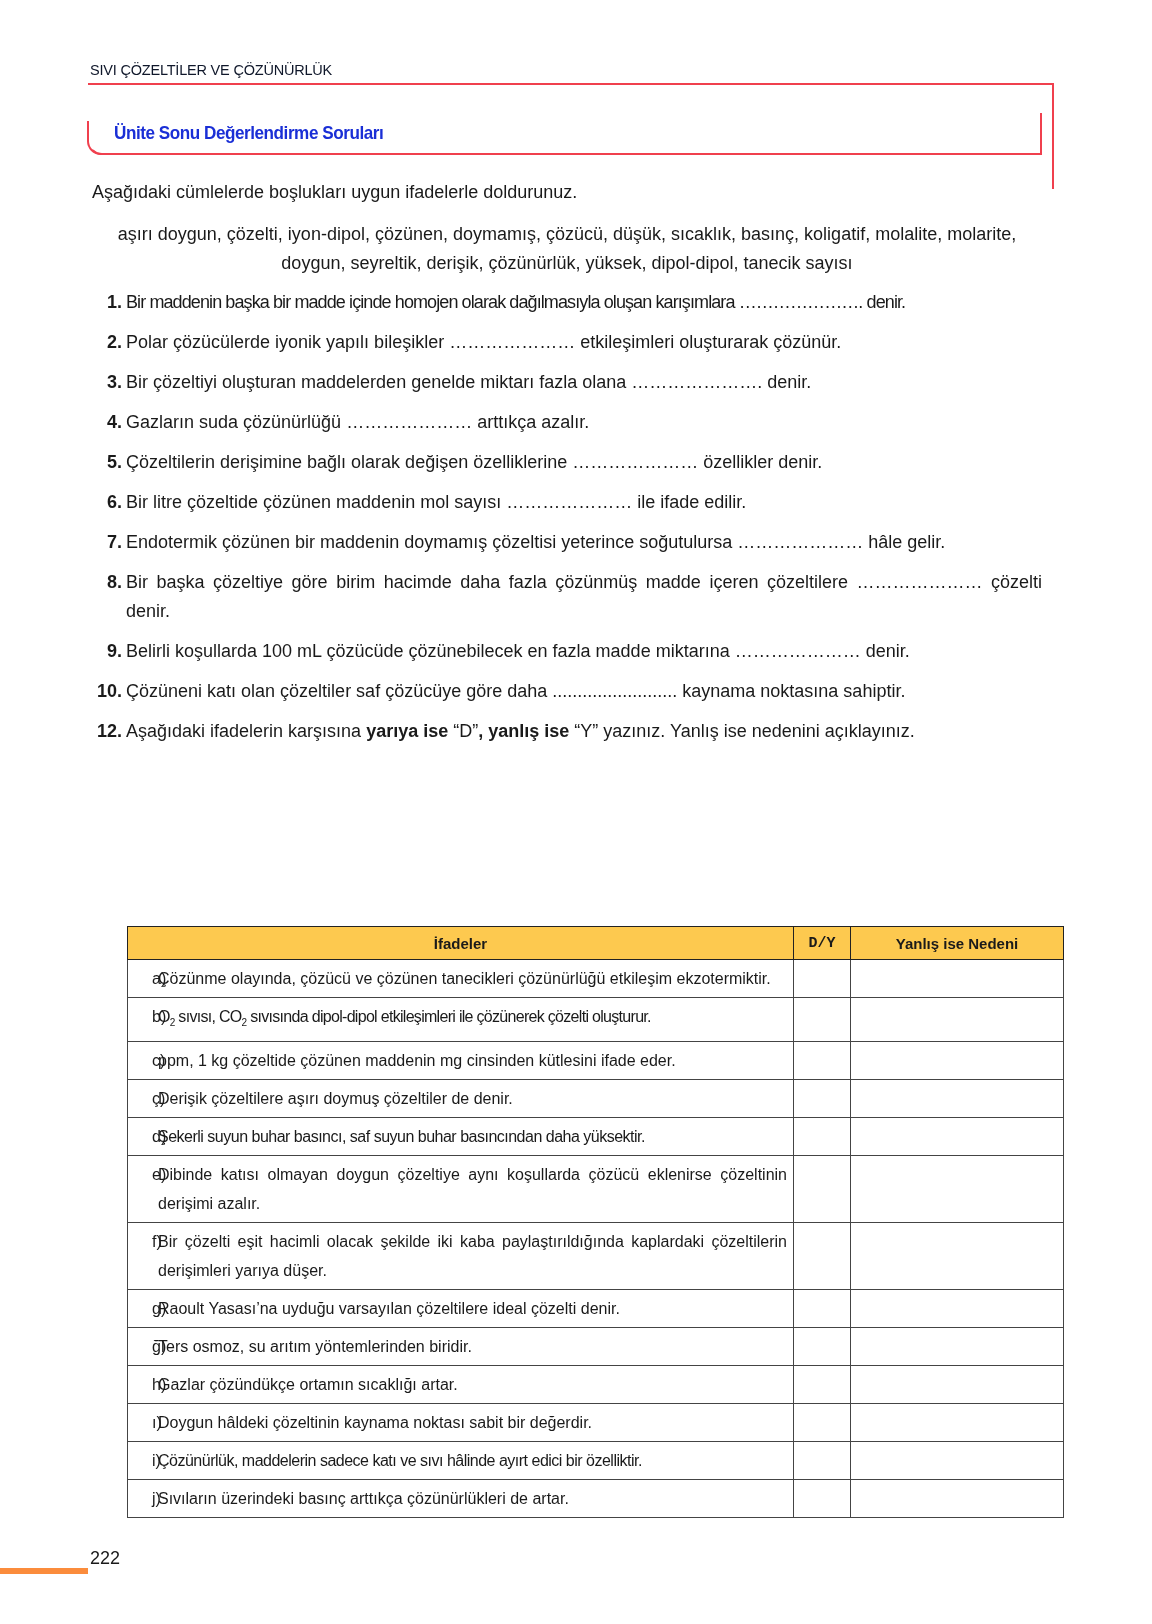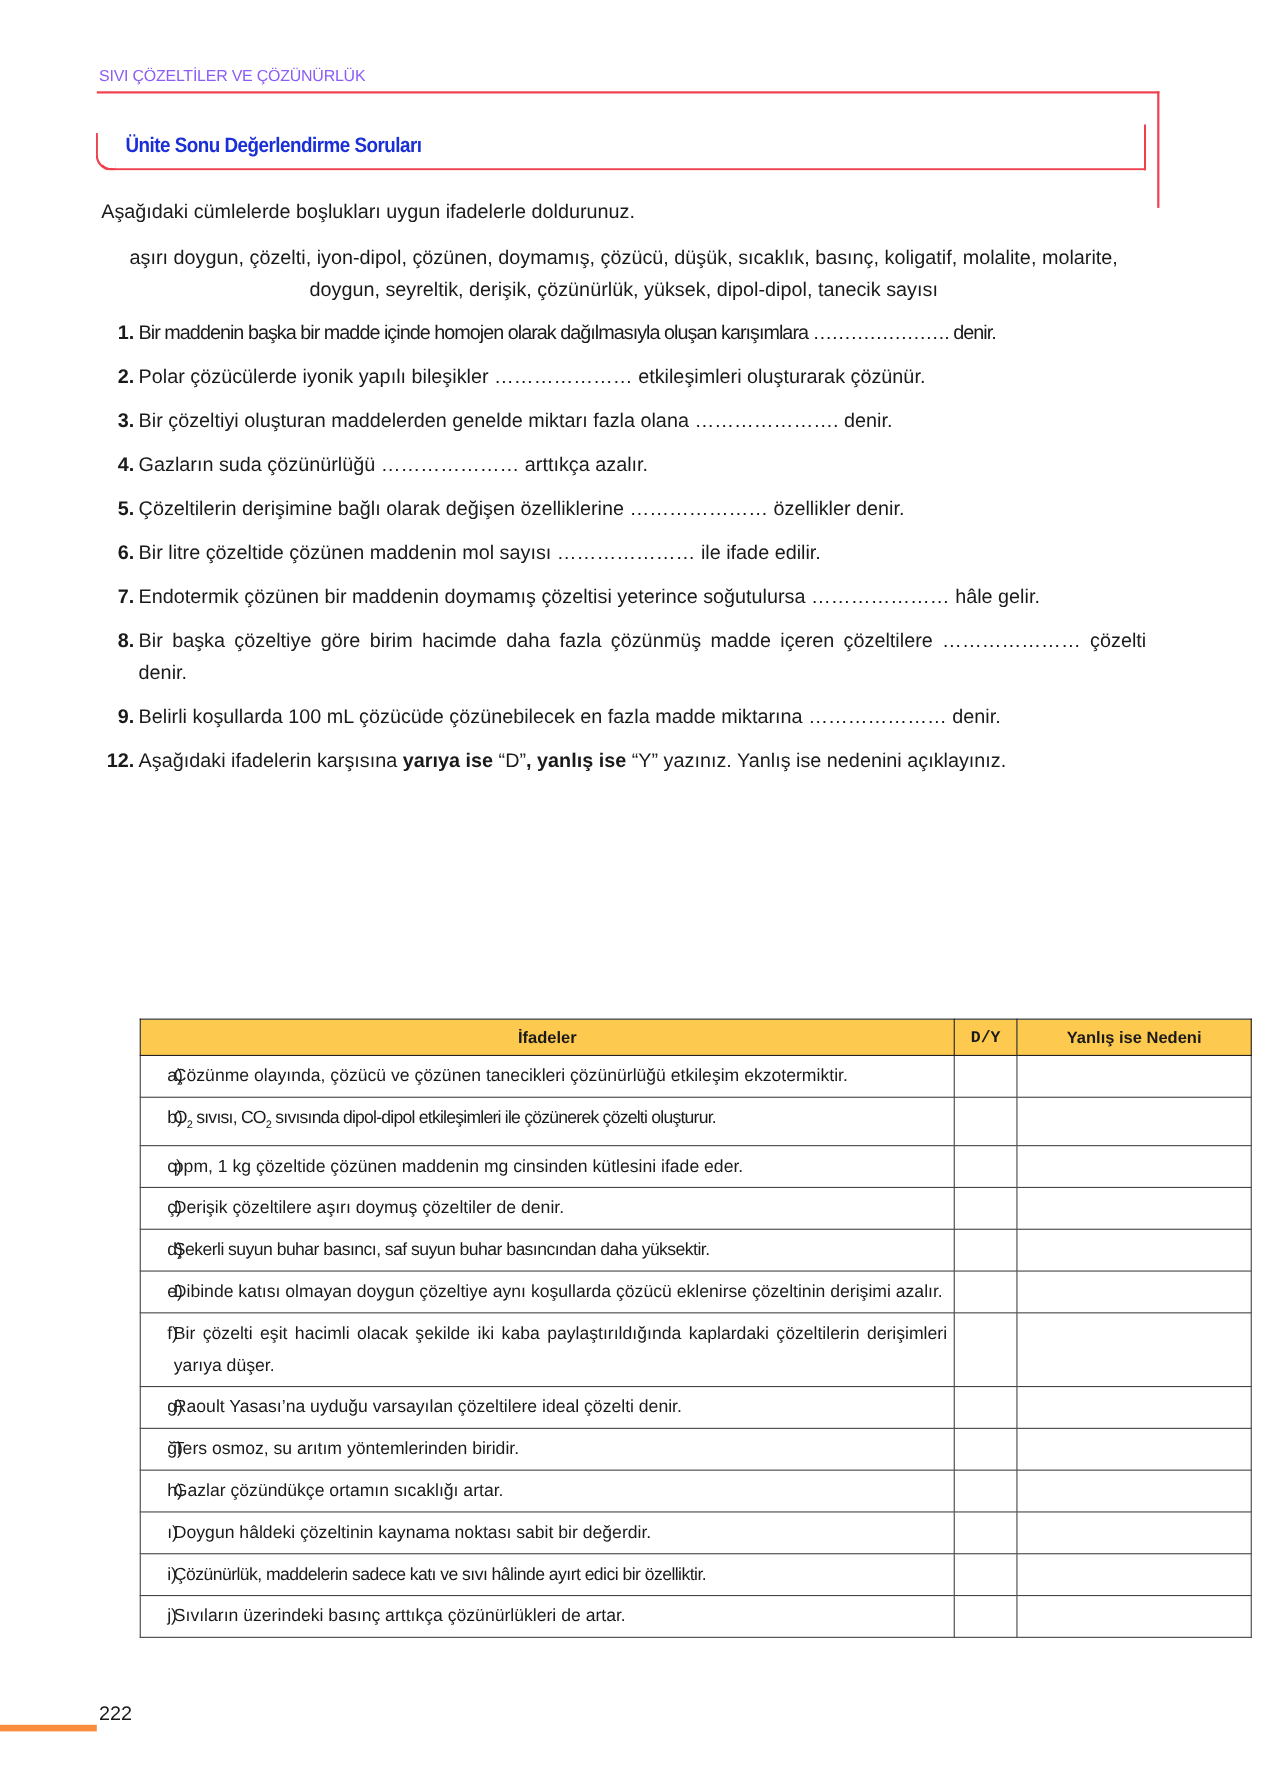--- a/index.html
+++ b/index.html
@@ -1,37 +1,37 @@
 <!DOCTYPE html>
 <html><head>
 <meta charset="utf-8">
 <style>
   html, body { margin:0; padding:0; background:#ffffff; }
   body { width:1152px; height:1624px; position:relative; overflow:hidden;
          font-family:"Liberation Sans", sans-serif; color:#1a1a1a; }
-  .running-head { position:absolute; left:90px; top:62px; font-size:14.5px; color:#8b5cf6;
+  .running-head { position:absolute; left:90px; top:62px; font-size:14.5px; color:#0f172a;
                   letter-spacing:-0.2px; font-family:"Liberation Sans", sans-serif; }
   .frame-top { position:absolute; left:88px; top:83px; width:966px; height:2px; background:#f0404e; }
   .frame-right { position:absolute; left:1052px; top:83px; width:2px; height:106px; background:#f0404e; }
   .title-box { position:absolute; left:88px; top:113px; width:950px; height:40px;
                border-bottom:2px solid #f0404e; border-right:2px solid #f0404e;
                border-bottom-left-radius:14px; border-left:2px solid transparent; }
   .title-box::before { content:""; position:absolute; left:-3px; top:8px; width:16px; height:32px;
                border-left:2px solid #f0404e; border-bottom:2px solid #f0404e;
                border-bottom-left-radius:14px; }
   .title-text { position:absolute; left:114px; top:122px; font-size:19px; font-weight:bold;
                 color:#1a2fd6; letter-spacing:-0.5px; transform:scaleX(0.9); transform-origin:left; }
   .instruction { position:absolute; left:92px; top:182px; font-size:18px; font-weight:normal; }
   .wordbank { position:absolute; left:92px; top:220px; width:950px; font-size:18px; line-height:29px;text-align:center; }
   .questions { position:absolute; left:90px; top:288px; width:952px; }
   .q { display:flex; font-size:18px; line-height:29px; margin-bottom:11px; }
   .q .num { font-weight:bold; width:32px; text-align:right; padding-right:4px; flex:none; }
   .q .txt { flex:1; text-align:justify; }
   .q .txt.tight { letter-spacing:-0.9px; }
-  table.stmt { position:absolute; left:127px; top:926px; width:1011px; border-collapse:collapse;
+  table.stmt { position:absolute; left:127px; top:926px; width:937px; border-collapse:collapse;
                font-size:16px; }
   table.stmt th { background:#fdc94f; font-weight:bold; font-size:15px; height:32px;
                   border:1.5px solid #222; padding:0 6px; transform-origin:center; }
   table.stmt td { border:1.5px solid #444; padding:4px 6px 4px 28px; line-height:29px;
                   vertical-align:top; }
   table.stmt td.lbl-cell { position:relative; }
   table.stmt td.blank { padding:0; }
   .row-label { position:absolute; left:24px; }
   .row-text { display:block; padding-left:24px; text-align:justify; }
   .col-dy { width:44px;font-family:Liberation Mono, monospace; }
@@ -83,20 +83,24 @@
   </div>
   <div class="q">
     <span class="num">8.</span>
     <span class="txt">Bir başka çözeltiye göre birim hacimde daha fazla çözünmüş madde içeren çözeltilere ………………… çözelti denir.</span>
   </div>
   <div class="q">
     <span class="num">9.</span>
     <span class="txt">Belirli koşullarda 100 mL çözücüde çözünebilecek en fazla madde miktarına ………………… denir.</span>
   </div>
   <div class="q">
+    <span class="num">10.</span>
+    <span class="txt">Çözüneni katı olan çözeltiler saf çözücüye göre daha ......................... kaynama noktasına sahiptir.</span>
+  </div>
+  <div class="q">
     <span class="num">12.</span>
     <span class="txt"><span>Aşağıdaki ifadelerin karşısına </span><b>yarıya ise</b><span> “D”</span><b>, yanlış ise</b><span> “Y” yazınız. Yanlış ise nedenini açıklayınız.</span></span>
   </div>
 </div>
 
 <table class="stmt">
   <thead>
     <tr>
       <th>İfadeler</th>
       <th class="col-dy">D/Y</th>

